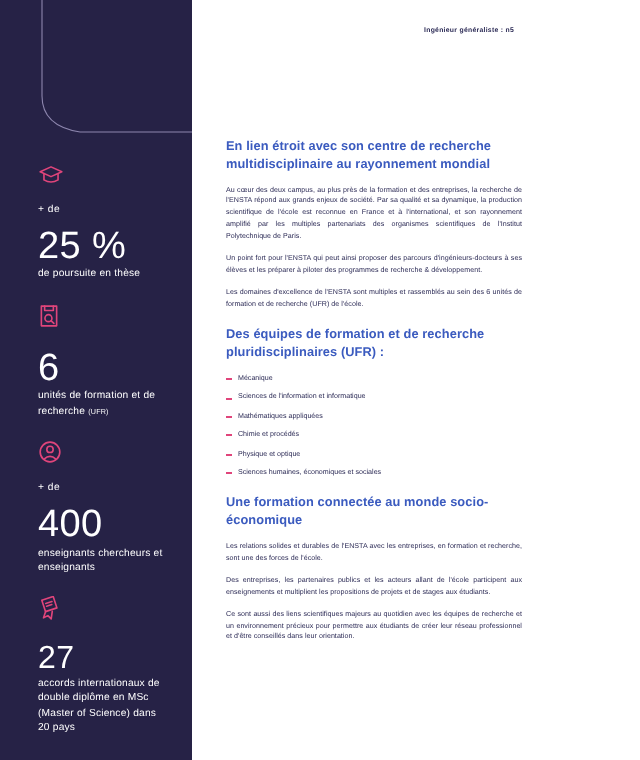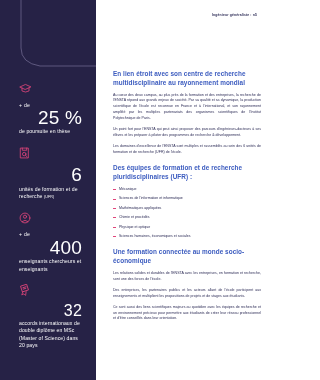--- a/index.html
+++ b/index.html
@@ -71,22 +71,21 @@
     letter-spacing: 0.25px;
     line-height: 1.25;
     margin-bottom: 0px;
   }
   .stat-number {
     font-size: 19px;
     line-height: 0.98;
     color: #ffffff;
     font-weight: normal;
     letter-spacing: 0.2px;
-    margin: 1px 0 1px 0;
-    text-align: right;
+    margin: 7px 0 1px 0;
   }
   .stat-number.small {
     font-size: 16px;
   }
   .stat-label {
     font-size: 5.1px;
     color: #ffffff;
     line-height: 1.45;
     letter-spacing: 0.1px;
   }
@@ -201,21 +200,21 @@
       </div>
 
       <div class="stat">
         <span class="stat-icon">
           <svg width="11" height="12" viewBox="0 0 20 22" fill="none" stroke="#e0457b" stroke-width="1.5" stroke-linecap="round" stroke-linejoin="round">
             <path d="M5 2 L16 2 L16 13 L5 13 Z" transform="rotate(-18 10 8)"></path>
             <path d="M7.5 6 L13.5 6 M7.5 8.6 L12.5 8.6" transform="rotate(-18 10 8)"></path>
             <path d="M7 14 L5 20 L9 18 L12 21 L13 14"></path>
           </svg>
         </span>
-        <div class="stat-number small">32</div>
+        <div class="stat-number small">27</div>
         <div class="stat-label">accords internationaux de double diplôme en MSc (Master of Science) dans 20 pays</div>
       </div>
 
     </div>
   </aside>
 
   <main class="main">
 
     <section class="lede">
       <h2 class="section-title">En lien étroit avec son centre de recherche multidisciplinaire au rayonnement mondial</h2>

